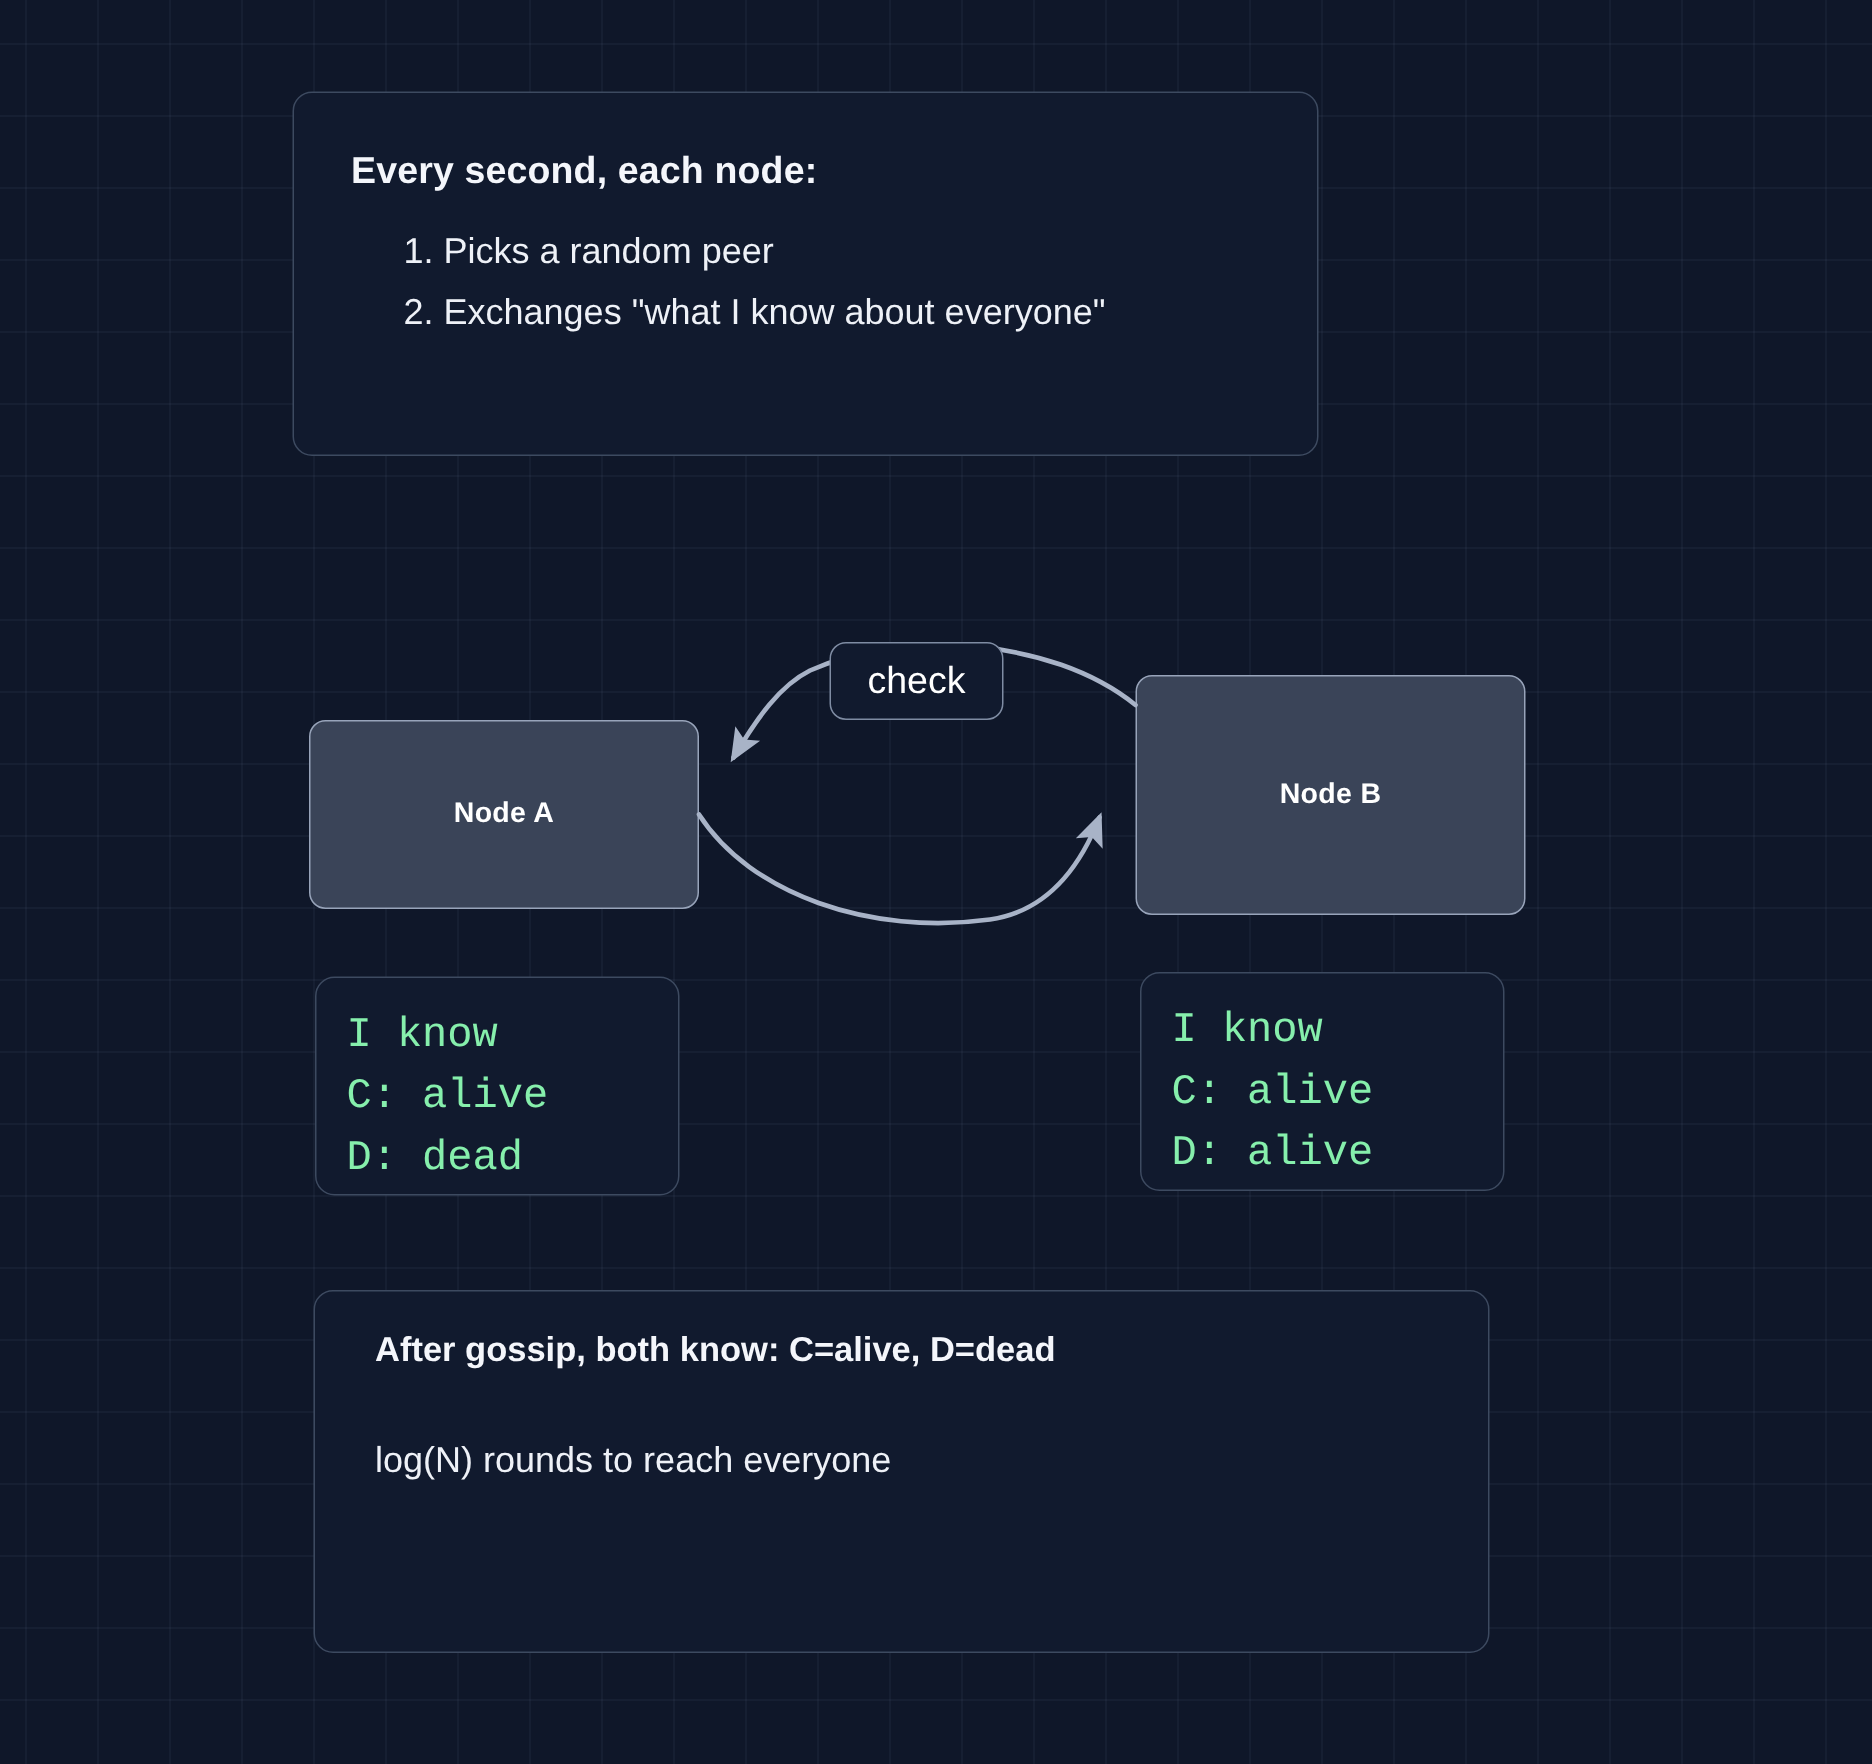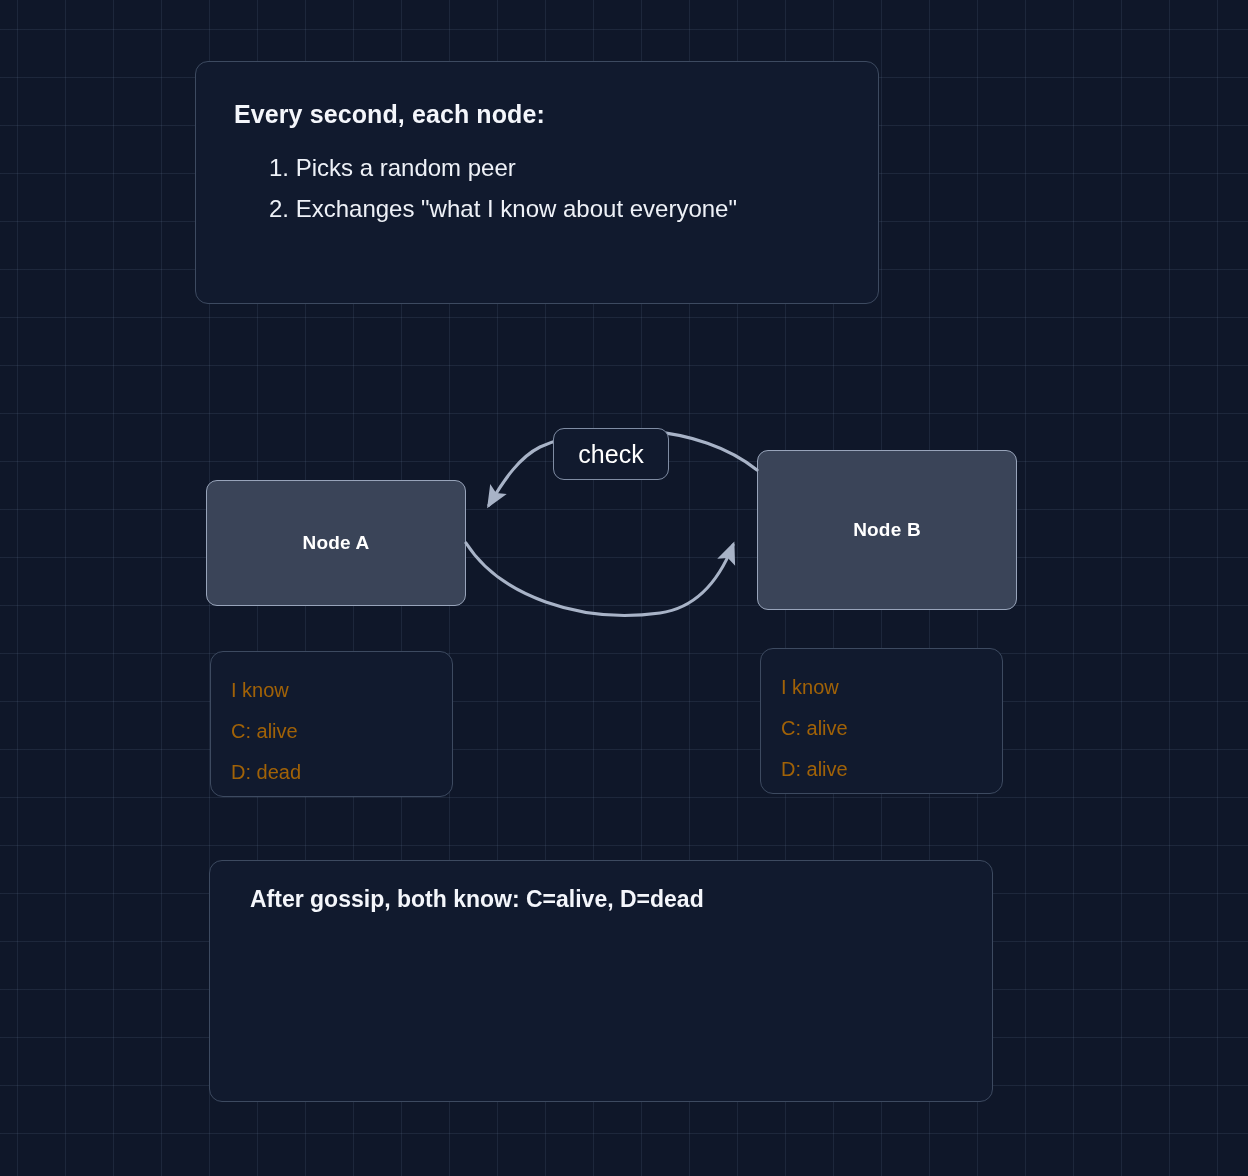--- a/index.html
+++ b/index.html
@@ -117,24 +117,25 @@
     height: 1176px;
     pointer-events: none;
     z-index: 2;
   }
 
   
   .know-box {
     padding: 18px 0 0 20px;
   }
   .know-box .line {
-    font-size: 20px;
-    color: #a16207;
+    font-size: 28px;
+    color: #86efac;
     line-height: 41px;
     white-space: nowrap;
+    font-family: Liberation Mono, monospace;
   }
   #know-a {
     left: 210px;
     top: 651px;
     width: 243px;
     height: 146px;
   }
   #know-b {
     left: 760px;
     top: 648px;
@@ -208,15 +209,16 @@
   </div>
 
   <div class="card know-box" id="know-b">
     <div class="line">I know</div>
     <div class="line">C: alive</div>
     <div class="line">D: alive</div>
   </div>
 
   <div class="card" id="note-bottom">
     <div class="summary-title">After gossip, both know: C=alive, D=dead</div>
+    <div class="summary-line">log(N) rounds to reach everyone</div>
   </div>
 
 </div>
 
 </body></html>

